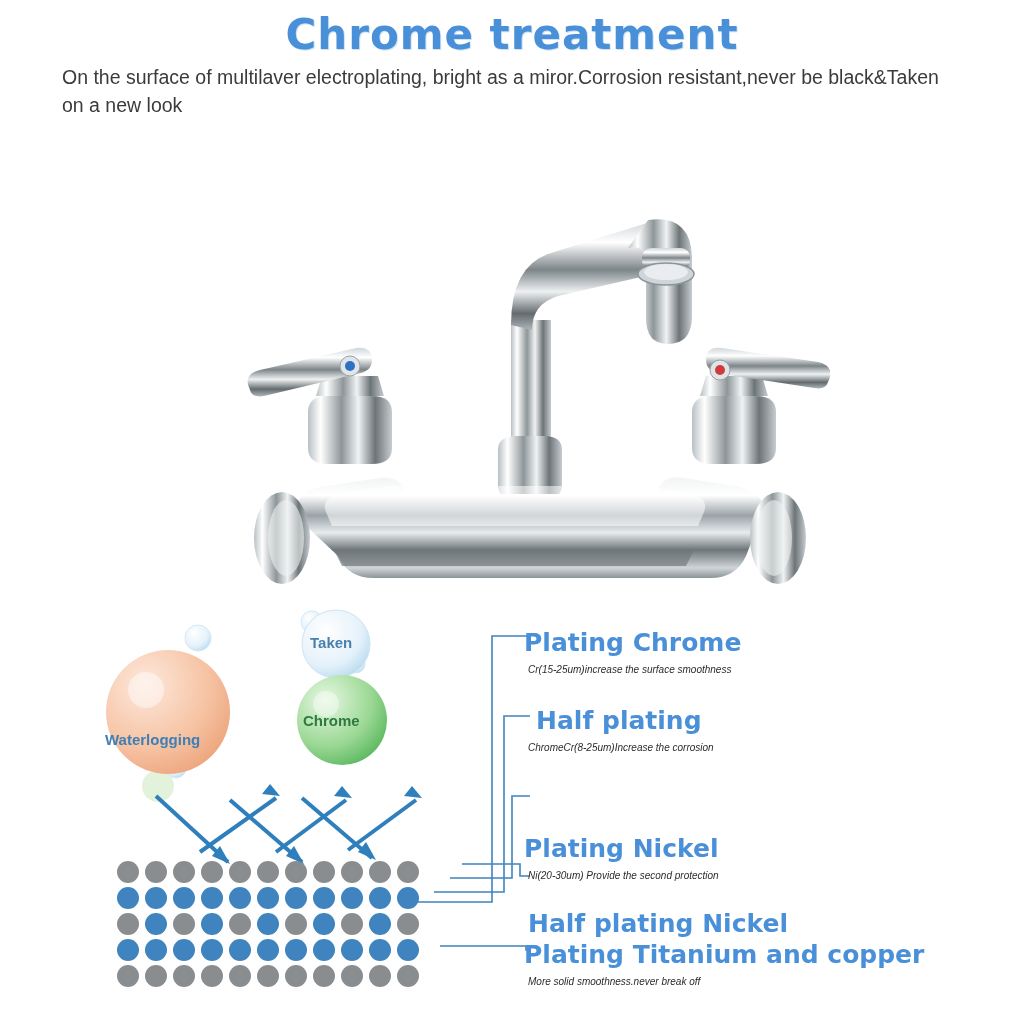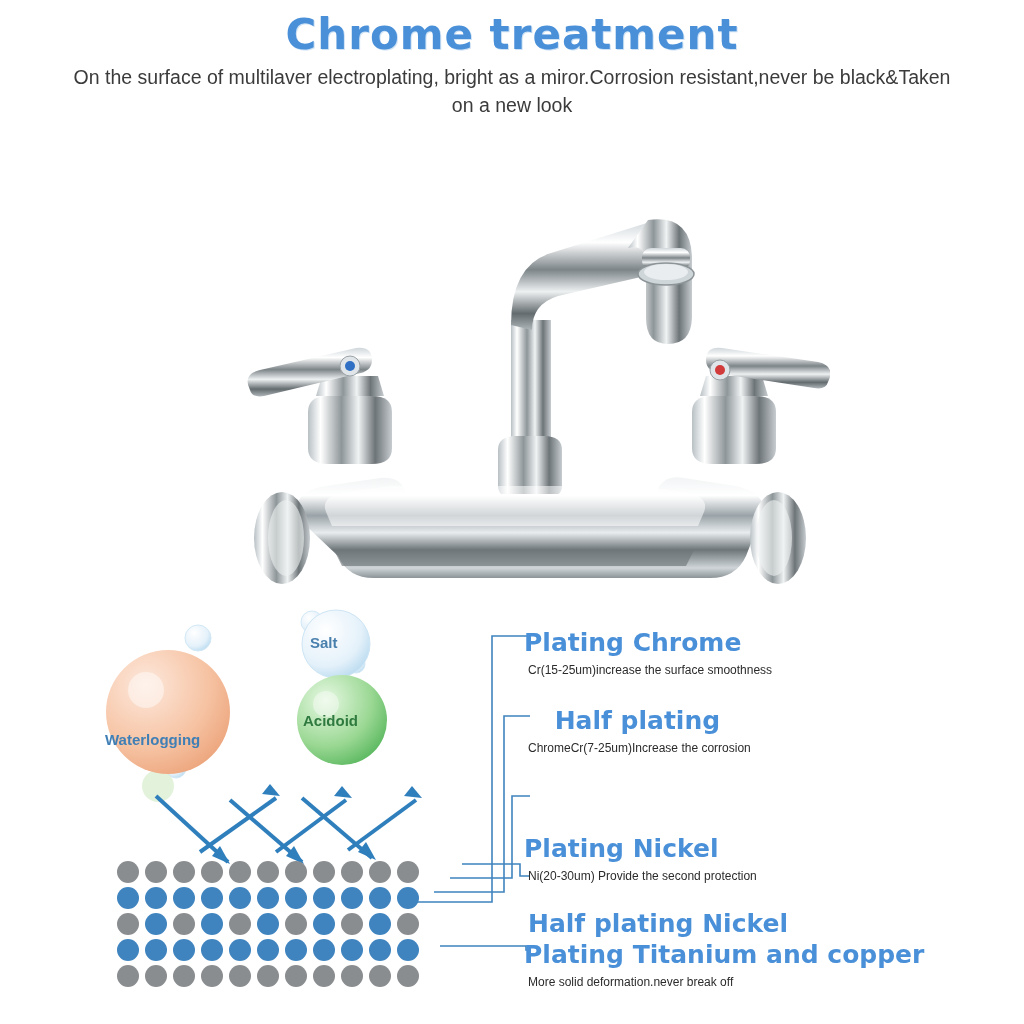--- a/index.html
+++ b/index.html
@@ -18,21 +18,21 @@
     text-align:center;
     font-family:"DejaVu Sans", sans-serif;
     font-weight:bold;
     font-size:42px;
     letter-spacing:1px;
     color:#4a90d9;
     text-shadow:1px 1px 0 #cfe3f5;
   }
   .subtitle{
     position:absolute;top:63px;left:62px;width:900px;
-    text-align:center;
+    text-align:left;
     font-size:19.5px;
     line-height:28px;
     color:#3b3b3b;
   }
 
   
   .faucet{position:absolute;left:230px;top:120px;width:600px;height:500px;}
 
   
   .bubble-label{
@@ -54,23 +54,24 @@
     margin:0;
     font-family:"DejaVu Sans", sans-serif;
     font-weight:bold;
     font-size:25px;
     color:#4a90d9;
     letter-spacing:0px;
     line-height:30px;
   }
   .item p{
     margin:2px 0 0 4px;
-    font-size:12px;
+    font-size:10px;
     color:#2b2b2b;
     line-height:20px;
+    font-style:italic;
   }
   .i1{position:absolute;top:8px;left:0;}
   .i2{position:absolute;top:86px;left:0;text-align:center;}
   .i3{position:absolute;top:166px;left:0;margin-top:48px;}
   .i4{position:absolute;top:246px;left:4px;margin-top:43px;}
   .i5{position:absolute;top:320px;left:0;}
 </style>
 </head>
 <body>
 
@@ -269,39 +270,39 @@
   <svg style="position:absolute;left:400px;top:620px;width:180px;height:370px;" viewBox="0 0 180 370">
     <g stroke="#3f84bf" stroke-width="1.6" fill="none">
       <path d="M14,282 L92,282 L92,16 L130,16"></path>
       <path d="M34,272 L104,272 L104,96 L130,96"></path>
       <path d="M50,258 L112,258 L112,176 L130,176"></path>
       <path d="M62,244 L120,244 L120,256 L130,256"></path>
       <path d="M40,326 L126,326 L126,330 L130,330"></path>
     </g>
   </svg>
 
-  <div class="bubble-label salt-label">Salt</div>
+  <div class="bubble-label salt-label">Taken</div>
   <div class="bubble-label water-label">Waterlogging</div>
-  <div class="bubble-label acid-label">Acidoid</div>
+  <div class="bubble-label acid-label">Chrome</div>
 
   <div class="list">
     <div class="item i1">
       <h3>Plating Chrome</h3>
       <p>Cr(15-25um)increase the surface smoothness</p>
     </div>
     <div class="item i2">
       <h3>Half plating</h3>
-      <p>ChromeCr(7-25um)Increase the corrosion</p>
+      <p>ChromeCr(8-25um)Increase the corrosion</p>
     </div>
     <div class="item i3">
       <h3>Plating Nickel</h3>
       <p>Ni(20-30um) Provide the second protection</p>
     </div>
     <div class="item i4">
       <h3>Half plating Nickel</h3>
     </div>
     <div class="item i5">
       <h3>Plating Titanium and copper</h3>
-      <p>More solid deformation.never break off</p>
+      <p>More solid smoothness.never break off</p>
     </div>
   </div>
 
 </div>
 
 </body></html>

